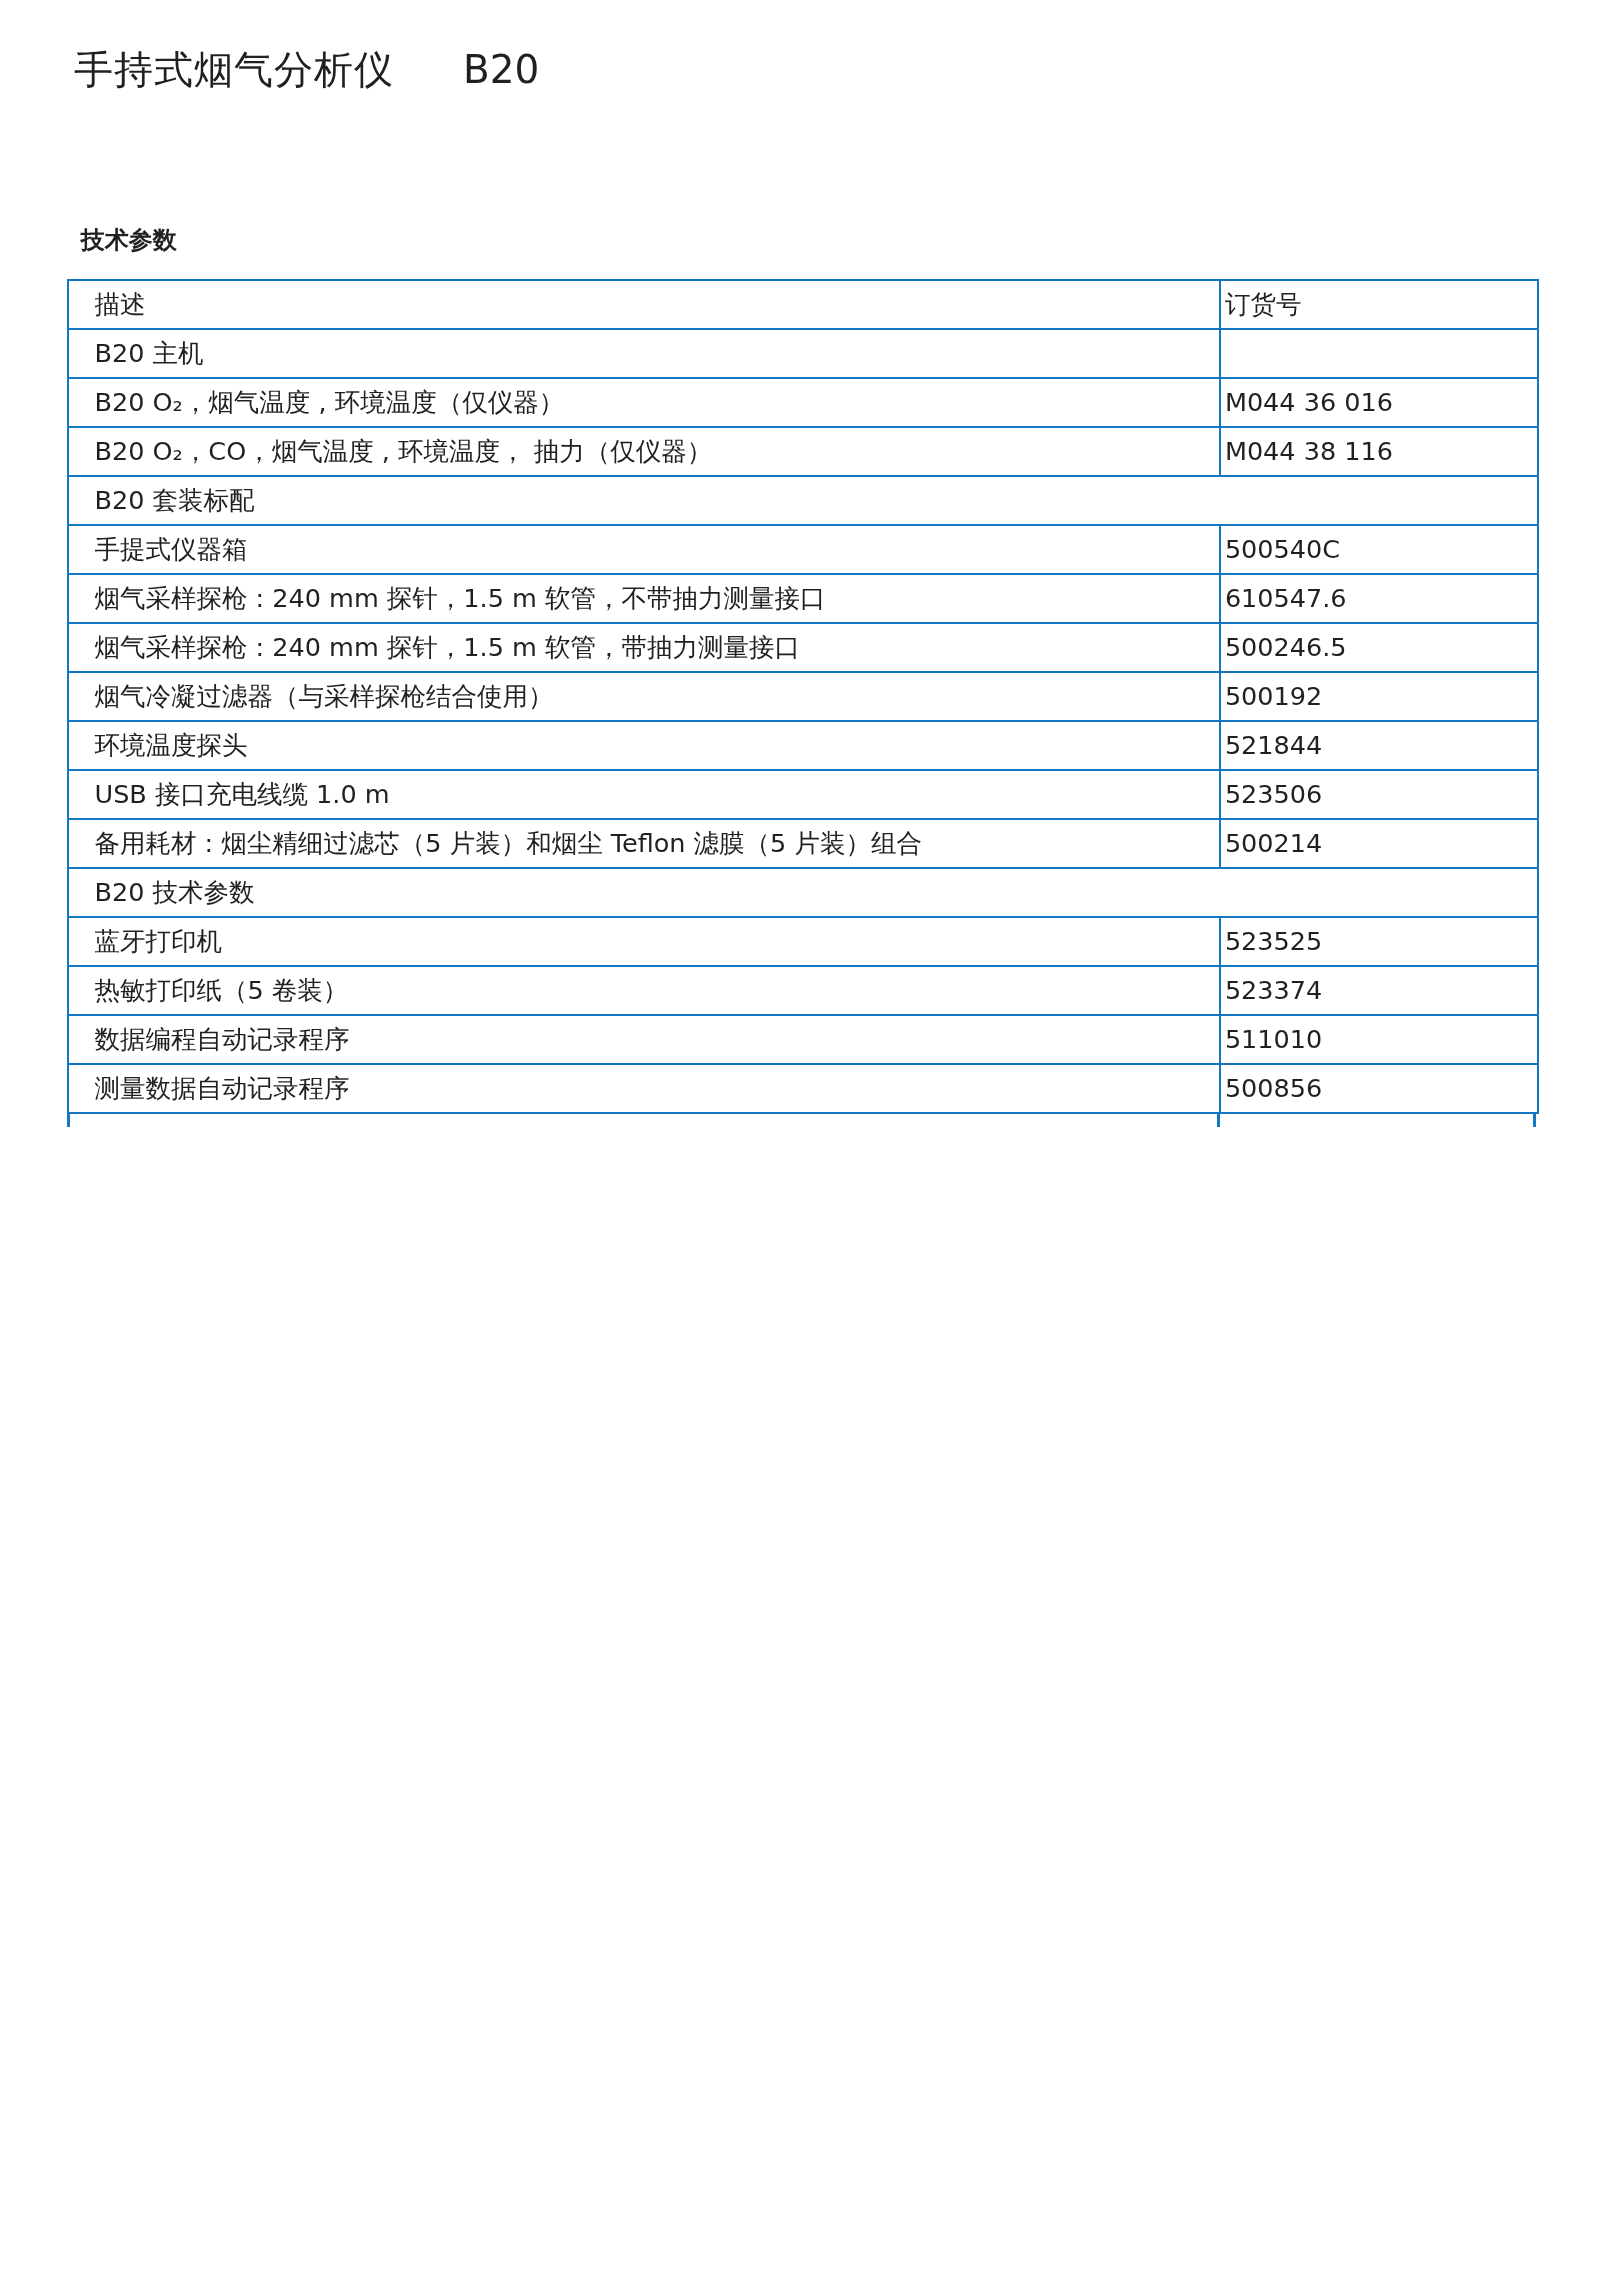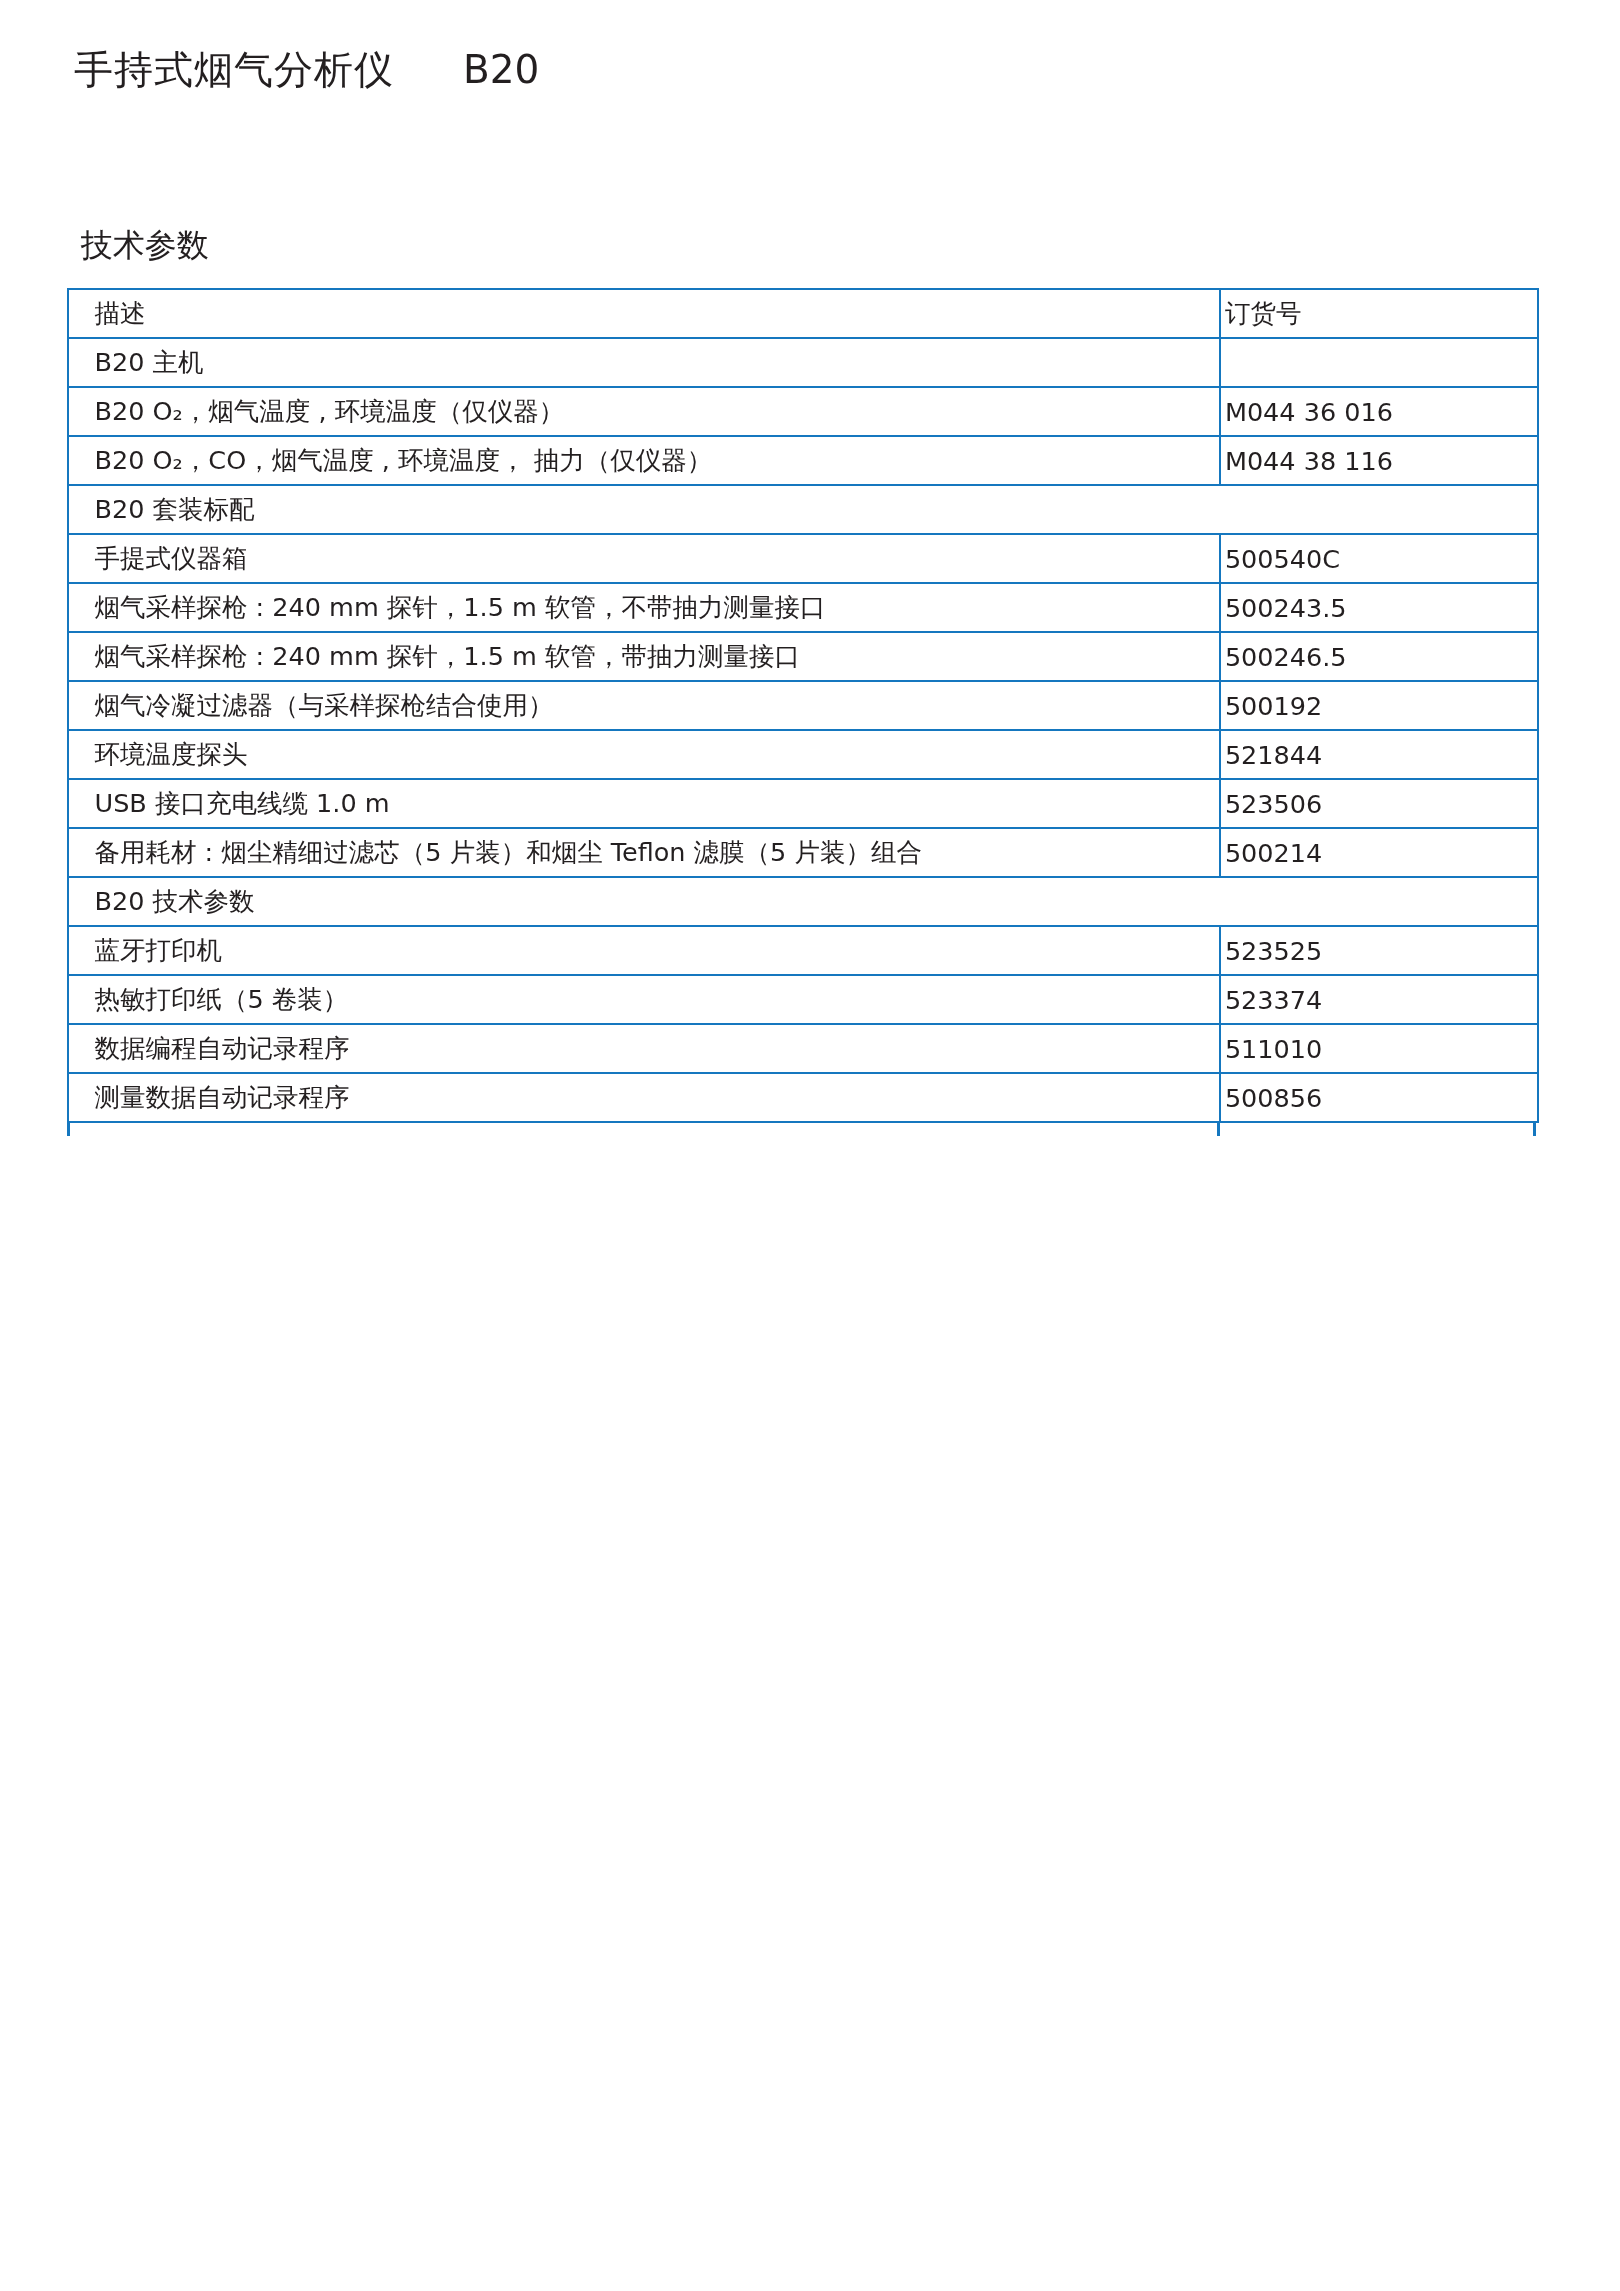--- a/index.html
+++ b/index.html
@@ -29,22 +29,22 @@
     line-height: 1.2;
     white-space: nowrap;
   }
   h1.title .model {
     display: inline-block;
     margin-left: 69px;
     letter-spacing: 0;
   }
   h2.section-heading {
     margin: 132px 0 24.5px 13.7px;
-    font-size: 32px;
-    font-weight: 400;
+    font-size: 24px;
+    font-weight: 700;
     line-height: 1.2;
   }
   table.spec {
     border-collapse: collapse;
     table-layout: fixed;
     width: 1469px;
     padding-left: 23px;
   }
   col.c1 { width: 1152px; }
   col.c2 { width: 318px; }
@@ -117,21 +117,21 @@
       </tr>
       <tr>
         <td colspan="2">B20 套装标配</td>
       </tr>
       <tr>
         <td>手提式仪器箱</td>
         <td class="order-col">500540C</td>
       </tr>
       <tr>
         <td>烟气采样探枪 : 240 mm 探针，1.5 m 软管，不带抽力测量接口</td>
-        <td class="order-col">500243.5</td>
+        <td class="order-col">610547.6</td>
       </tr>
       <tr>
         <td>烟气采样探枪 : 240 mm 探针，1.5 m 软管，带抽力测量接口</td>
         <td class="order-col">500246.5</td>
       </tr>
       <tr>
         <td>烟气冷凝过滤器（与采样探枪结合使用）</td>
         <td class="order-col">500192</td>
       </tr>
       <tr>

